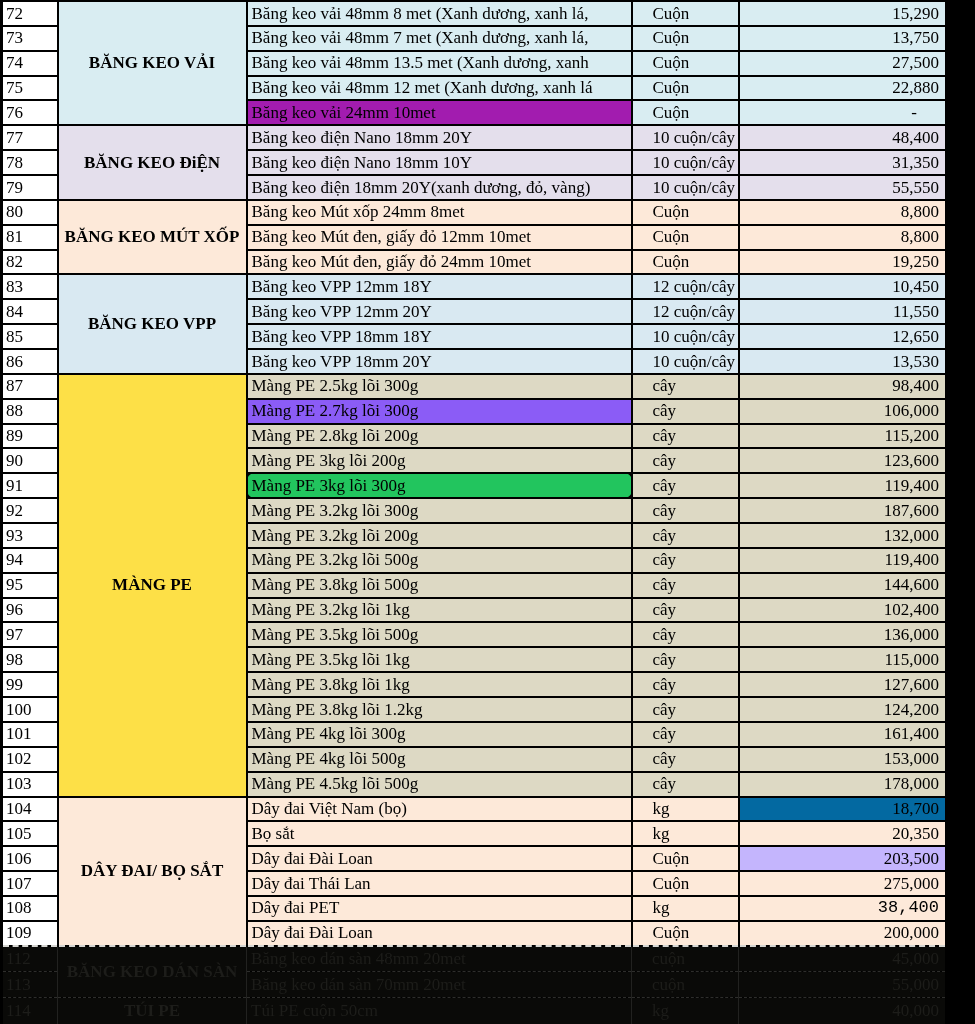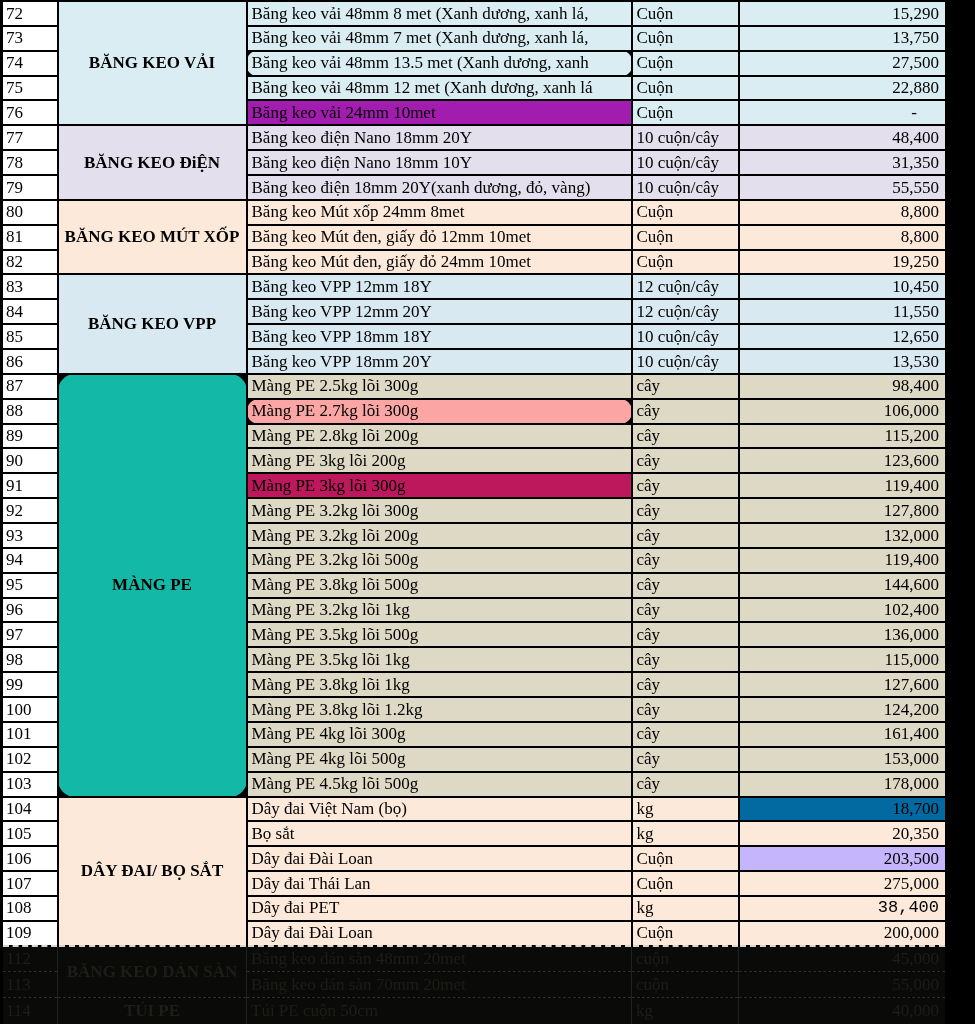--- a/index.html
+++ b/index.html
@@ -41,21 +41,21 @@
     white-space: nowrap;
     vertical-align: middle;
   }
   tr.normal { height: 24.87px; }
   tr.dark-row { height: 26px; }
   tr:first-child td { border-top: none; }
 
   td.col-no   { background: #ffffff; border-right: 2px solid #000; padding-left: 3px; text-align: left; }
   td.col-cat  { border-right: 2px solid #000; text-align: center; font-weight: bold; white-space: normal; }
   td.col-desc { border-right: 2px solid #000; padding-left: 4px; text-align: left; }
-  td.col-unit { border-right: 2px solid #000; padding-left: 4px; text-align: left; }
+  td.col-unit { border-right: 2px solid #000; padding-left: 20px; text-align: left; }
   td.col-price{ padding-right: 6px; text-align: right; }
   td.price-dash { padding-right: 28px; }
 
   
   tr.dark-row td {
     border-top: 1.5px dashed #2e2e2c;
     color: #1d1d1a;
     background: #0a0a08;
   }
   tr.dark-row td.col-no { background: #0a0a08; border-right: 1.5px solid #222220; }
@@ -85,21 +85,21 @@
           <td class="col-price" style="background: rgb(217, 237, 242);">15,290</td>
         </tr>
         <tr class="normal">
           <td class="col-no">73</td>
           <td class="col-desc" style="background: rgb(217, 237, 242);">Băng keo vải 48mm 7 met (Xanh dương, xanh lá,</td>
           <td class="col-unit" style="background: rgb(217, 237, 242);">Cuộn</td>
           <td class="col-price" style="background: rgb(217, 237, 242);">13,750</td>
         </tr>
         <tr class="normal">
           <td class="col-no">74</td>
-          <td class="col-desc" style="background: rgb(217, 237, 242); border-radius: 10px;">Băng keo vải 48mm 13.5 met (Xanh dương, xanh</td>
+          <td class="col-desc" style="background: rgb(217, 237, 242);">Băng keo vải 48mm 13.5 met (Xanh dương, xanh</td>
           <td class="col-unit" style="background: rgb(217, 237, 242);">Cuộn</td>
           <td class="col-price" style="background: rgb(217, 237, 242);">27,500</td>
         </tr>
         <tr class="normal">
           <td class="col-no">75</td>
           <td class="col-desc" style="background: rgb(217, 237, 242);">Băng keo vải 48mm 12 met (Xanh dương, xanh lá</td>
           <td class="col-unit" style="background: rgb(217, 237, 242);">Cuộn</td>
           <td class="col-price" style="background: rgb(217, 237, 242);">22,880</td>
         </tr>
         <tr class="normal">
@@ -166,54 +166,54 @@
           <td class="col-price" style="background: rgb(217, 233, 242);">12,650</td>
         </tr>
         <tr class="normal">
           <td class="col-no">86</td>
           <td class="col-desc" style="background: rgb(217, 233, 242);">Băng keo VPP 18mm 20Y</td>
           <td class="col-unit" style="background: rgb(217, 233, 242);">10 cuộn/cây</td>
           <td class="col-price" style="background: rgb(217, 233, 242);">13,530</td>
         </tr>
         <tr class="normal">
           <td class="col-no">87</td>
-          <td class="col-cat" rowspan="17" style="background: #14b8a6; border-radius: 17px;">MÀNG PE</td>
+          <td class="col-cat" rowspan="17" style="background: #fde047;">MÀNG PE</td>
           <td class="col-desc" style="background: rgb(221, 217, 196);">Màng PE 2.5kg lõi 300g</td>
           <td class="col-unit" style="background: rgb(221, 217, 196);">cây</td>
           <td class="col-price" style="background: rgb(221, 217, 196);">98,400</td>
         </tr>
         <tr class="normal">
           <td class="col-no">88</td>
-          <td class="col-desc" style="background: #fca5a5; border-radius: 12px;">Màng PE 2.7kg lõi 300g</td>
+          <td class="col-desc" style="background: #8b5cf6;">Màng PE 2.7kg lõi 300g</td>
           <td class="col-unit" style="background: rgb(221, 217, 196);">cây</td>
           <td class="col-price" style="background: rgb(221, 217, 196);">106,000</td>
         </tr>
         <tr class="normal">
           <td class="col-no">89</td>
           <td class="col-desc" style="background: rgb(221, 217, 196);">Màng PE 2.8kg lõi 200g</td>
           <td class="col-unit" style="background: rgb(221, 217, 196);">cây</td>
           <td class="col-price" style="background: rgb(221, 217, 196);">115,200</td>
         </tr>
         <tr class="normal">
           <td class="col-no">90</td>
           <td class="col-desc" style="background: rgb(221, 217, 196);">Màng PE 3kg lõi 200g</td>
           <td class="col-unit" style="background: rgb(221, 217, 196);">cây</td>
           <td class="col-price" style="background: rgb(221, 217, 196);">123,600</td>
         </tr>
         <tr class="normal">
           <td class="col-no">91</td>
-          <td class="col-desc" style="background: #be185d;">Màng PE 3kg lõi 300g</td>
+          <td class="col-desc" style="background: #22c55e; border-radius: 8px;">Màng PE 3kg lõi 300g</td>
           <td class="col-unit" style="background: rgb(221, 217, 196);">cây</td>
           <td class="col-price" style="background: rgb(221, 217, 196);">119,400</td>
         </tr>
         <tr class="normal">
           <td class="col-no">92</td>
           <td class="col-desc" style="background: rgb(221, 217, 196);">Màng PE 3.2kg lõi 300g</td>
           <td class="col-unit" style="background: rgb(221, 217, 196);">cây</td>
-          <td class="col-price" style="background: rgb(221, 217, 196);">127,800</td>
+          <td class="col-price" style="background: rgb(221, 217, 196);">187,600</td>
         </tr>
         <tr class="normal">
           <td class="col-no">93</td>
           <td class="col-desc" style="background: rgb(221, 217, 196);">Màng PE 3.2kg lõi 200g</td>
           <td class="col-unit" style="background: rgb(221, 217, 196);">cây</td>
           <td class="col-price" style="background: rgb(221, 217, 196); padding-left: 32px;">132,000</td>
         </tr>
         <tr class="normal">
           <td class="col-no">94</td>
           <td class="col-desc" style="background: rgb(221, 217, 196);">Màng PE 3.2kg lõi 500g</td>

